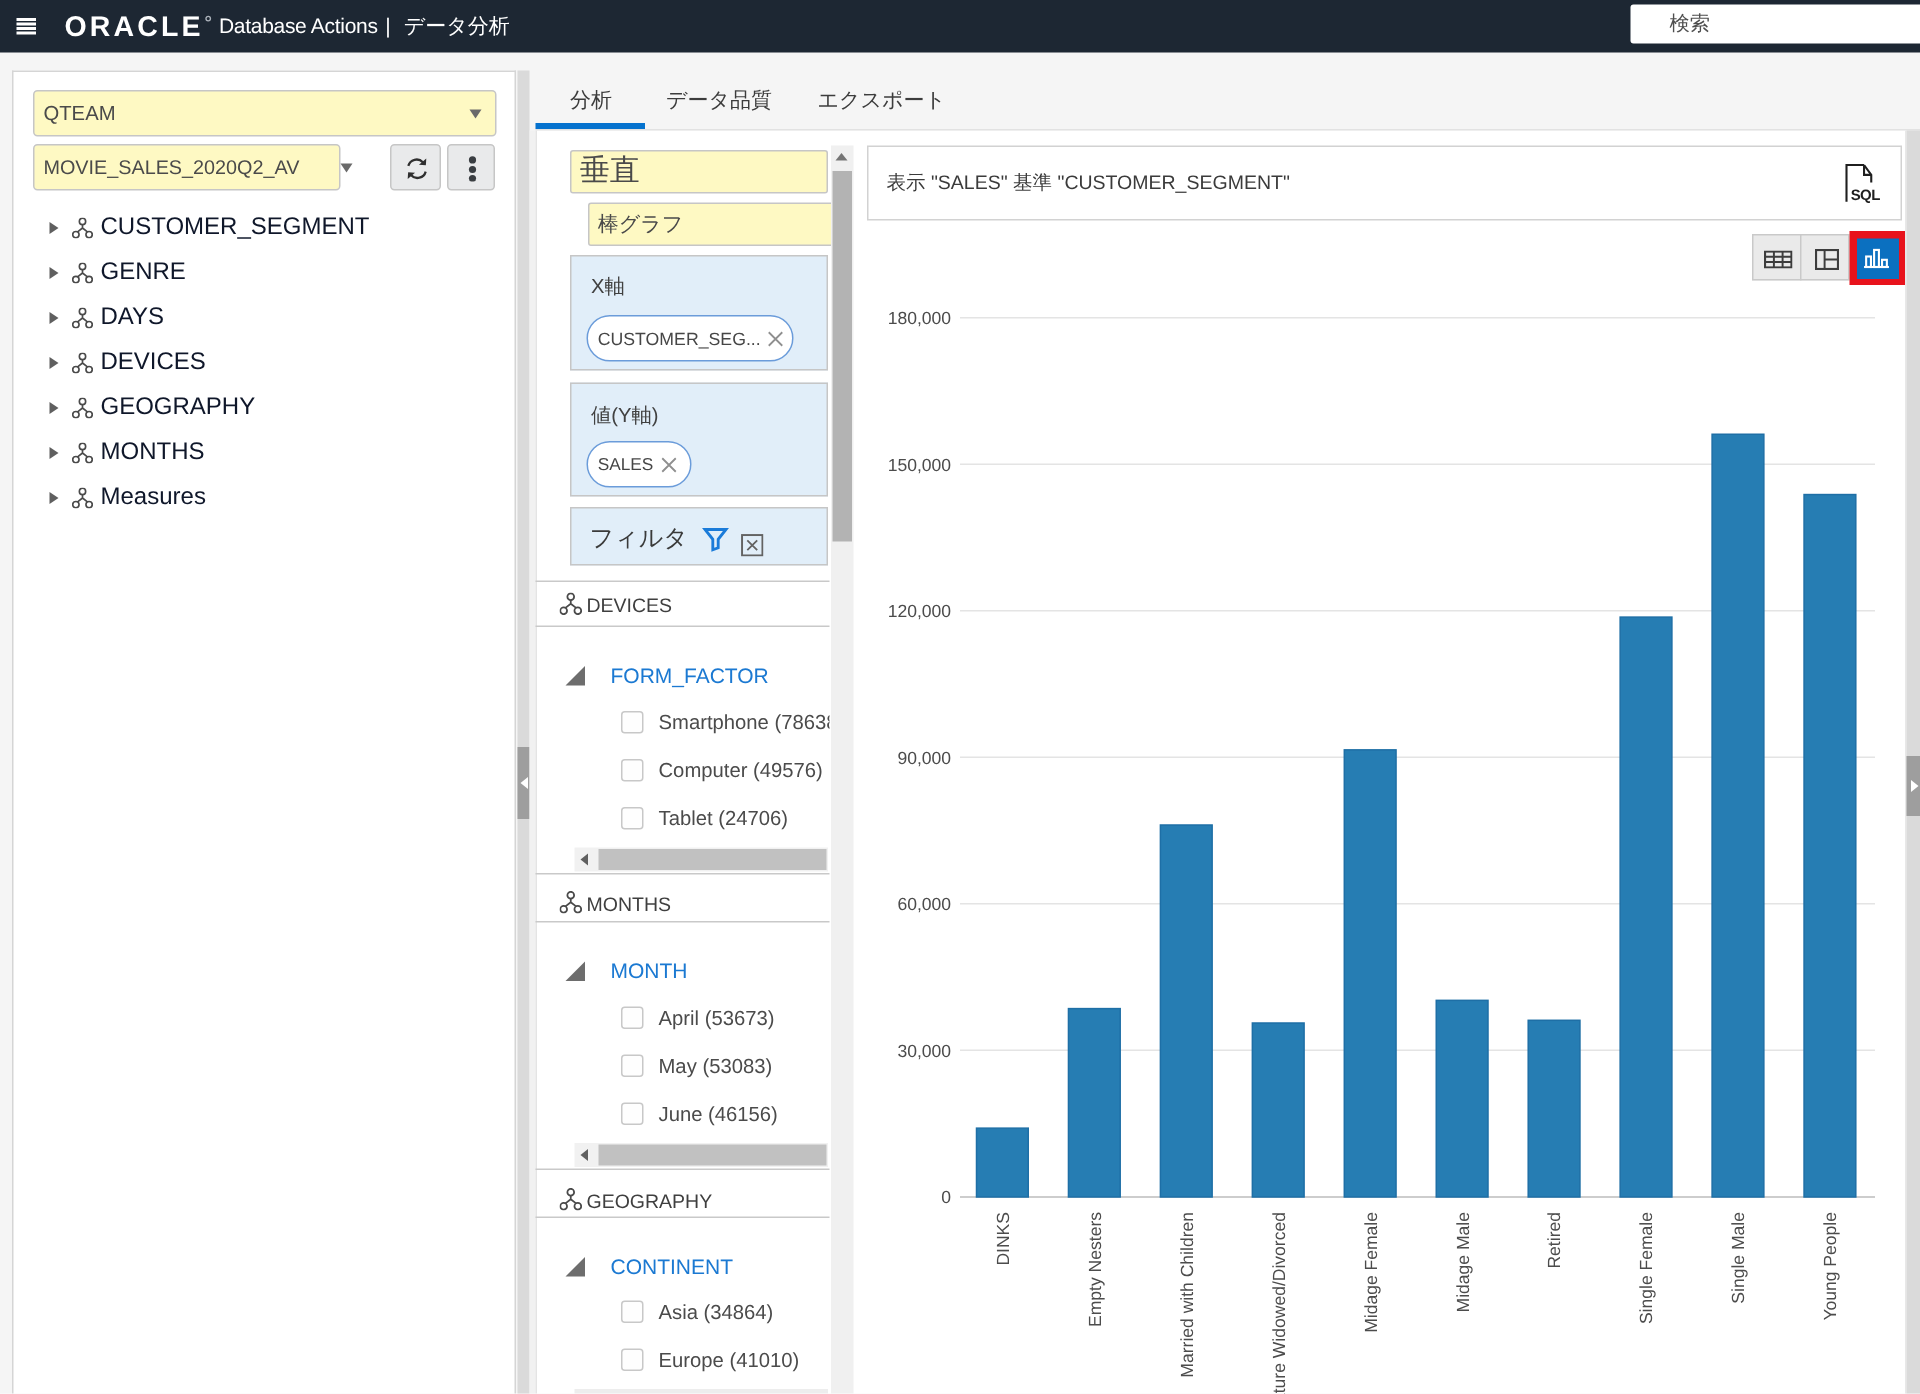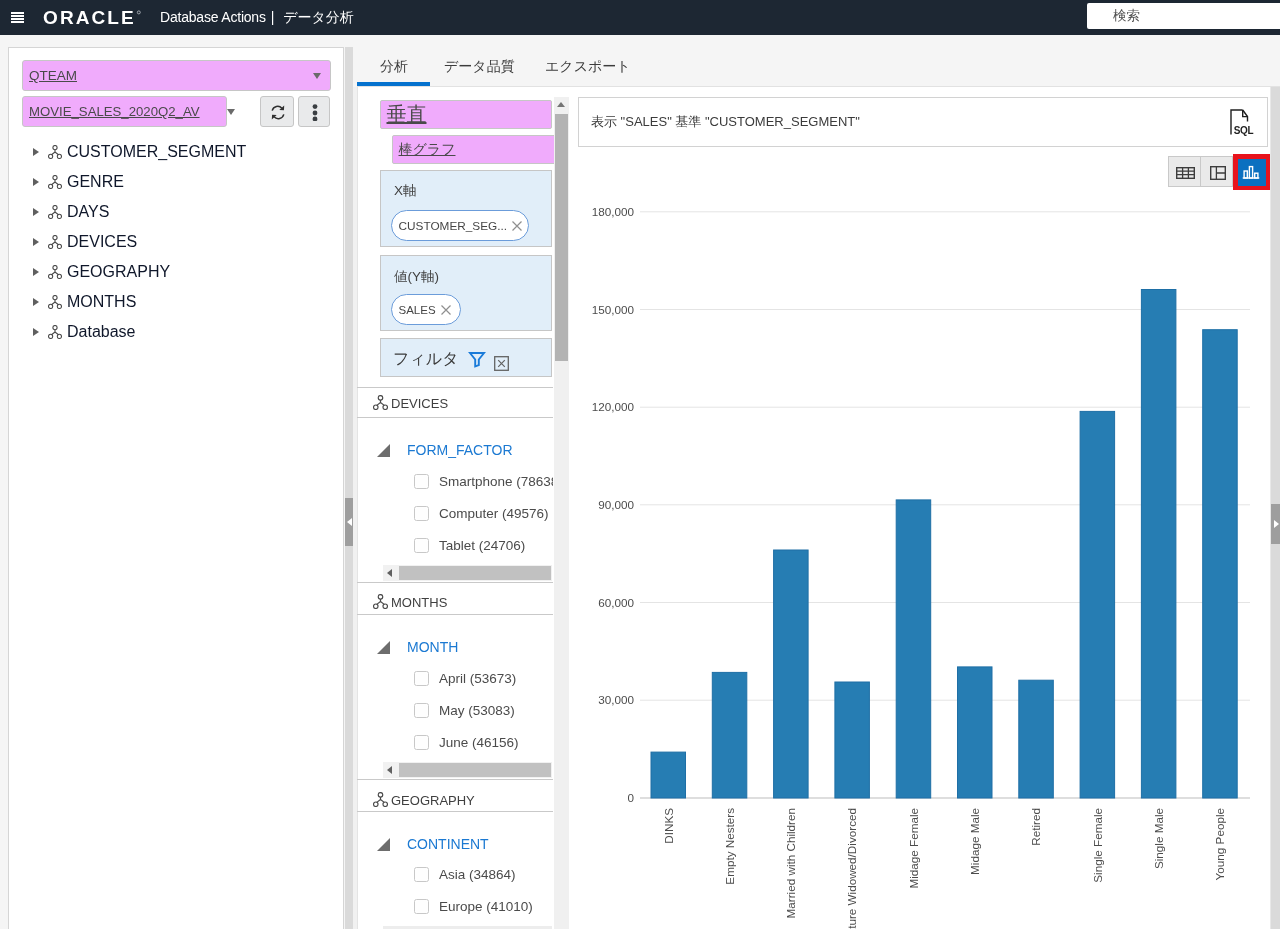--- a/index.html
+++ b/index.html
@@ -1,24 +1,24 @@
 <!DOCTYPE html>
 <html><head>
 <meta charset="utf-8">
 <style>
   * { margin:0; padding:0; box-sizing:border-box; }
   html,body { width:1280px; height:929px; overflow:hidden; font-family:"Liberation Sans", sans-serif; background:#f5f5f5; }
   .abs { position:absolute; }
   #header { position:absolute; left:0; top:0; width:1280px; height:35px; background:#1d2733; }
   .hline { position:absolute; left:11px; width:13px; height:1.6px; background:#fff; }
-  #brand { position:absolute; left:160px; top:0; height:35px; line-height:35px; color:#fff; font-size:14px; letter-spacing:-0.2px; }
+  #brand { position:absolute; left:146px; top:0; height:35px; line-height:35px; color:#fff; font-size:14px; letter-spacing:-0.2px; }
   #search { position:absolute; left:1087px; top:3px; width:224px; height:26px; background:#fff; border-radius:2px; color:#4f4f4f; font-size:13.5px; line-height:26px; padding-left:26px; }
   
   #lpanel { position:absolute; left:8px; top:47px; width:336px; height:882px; background:#fff; border:1px solid #d5d5d5; border-bottom:none; }
-  .sel { position:absolute; border:1px solid #c6c6c6; border-radius:3px; background:#f0abfc; color:#4a4a4a; font-size:13.5px;text-decoration:underline; }
+  .sel { position:absolute; border:1px solid #c6c6c6; border-radius:3px; background:#fef9c3; color:#4a4a4a; font-size:13.5px; }
   .dar { position:absolute; width:0; height:0; border-left:4.5px solid transparent; border-right:4.5px solid transparent; border-top:6px solid #6a6a6a; }
   .btn { position:absolute; background:#e9eaeb; border:1px solid #c6c6c6; border-radius:3px; }
   .trow { position:absolute; left:0; width:330px; height:30px; color:#0f172a; font-size:16px; line-height:30px;text-decoration:underline; }
   .tri-r { position:absolute; width:0; height:0; border-top:4.5px solid transparent; border-bottom:4.5px solid transparent; border-left:6.5px solid #5f5f5f; }
   
   #lsplit { position:absolute; left:345px; top:47px; width:8px; height:882px; background:#dadada; }
   #lhandle { position:absolute; left:345px; top:498px; width:8px; height:48px; background:#9e9e9e; }
   #rsplit { position:absolute; left:1271px; top:87px; width:9px; height:842px; background:#dadada; }
   #rhandle { position:absolute; left:1271px; top:504px; width:9px; height:40px; background:#9e9e9e; }
   .harrow { position:absolute; width:0; height:0; border-top:4px solid transparent; border-bottom:4px solid transparent; }
@@ -167,21 +167,21 @@
   <div class="trow" style="top:317px">
       <span class="tri-r" style="left:33px;top:10.5px"></span>
       <svg class="abs" style="left:48px;top:8px" width="14" height="14" viewBox="0 0 14 14">
         <g fill="none" stroke="#4a4a4a" stroke-width="1.1">
           <circle cx="7" cy="2.6" r="2.1"></circle>
           <circle cx="2.6" cy="11.4" r="2.1"></circle>
           <circle cx="11.4" cy="11.4" r="2.1"></circle>
           <path d="M7 4.7 L7 7 M7 7 L3.5 9.7 M7 7 L10.5 9.7"></path>
         </g>
       </svg>
-      <span style="position:absolute;left:67px">Database</span>
+      <span style="position:absolute;left:67px">Measures</span>
     </div>
 </div>
 
 <div id="lsplit"></div>
 <div id="lhandle"></div>
 <div style="position:absolute;left:353px;top:87px;width:4px;height:842px;background:#f1f1f1"></div>
 <div style="position:absolute;left:357px;top:87px;width:1px;height:842px;background:#e4e4e4"></div>
 <div style="position:absolute;left:1270px;top:87px;width:1px;height:842px;background:#e8e8e8"></div>
 <div class="harrow" style="left:346.5px;top:518px;border-right:5px solid #fff"></div>
 <div id="rsplit"></div>

